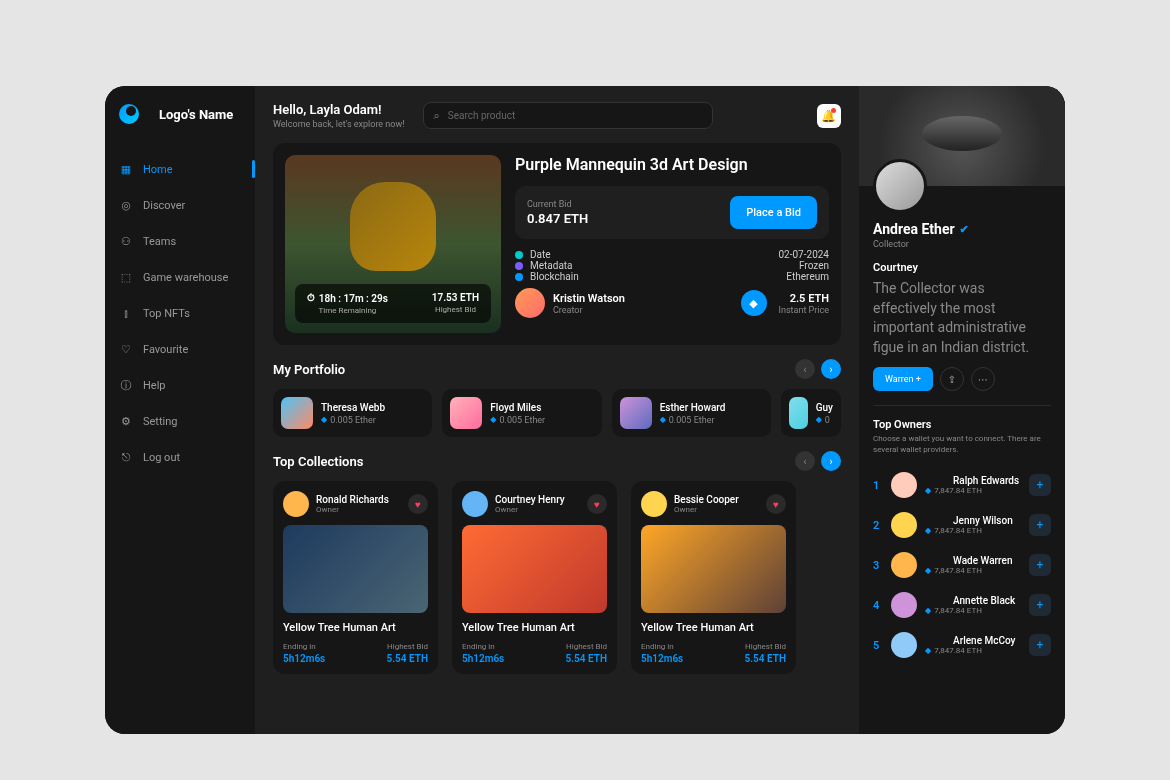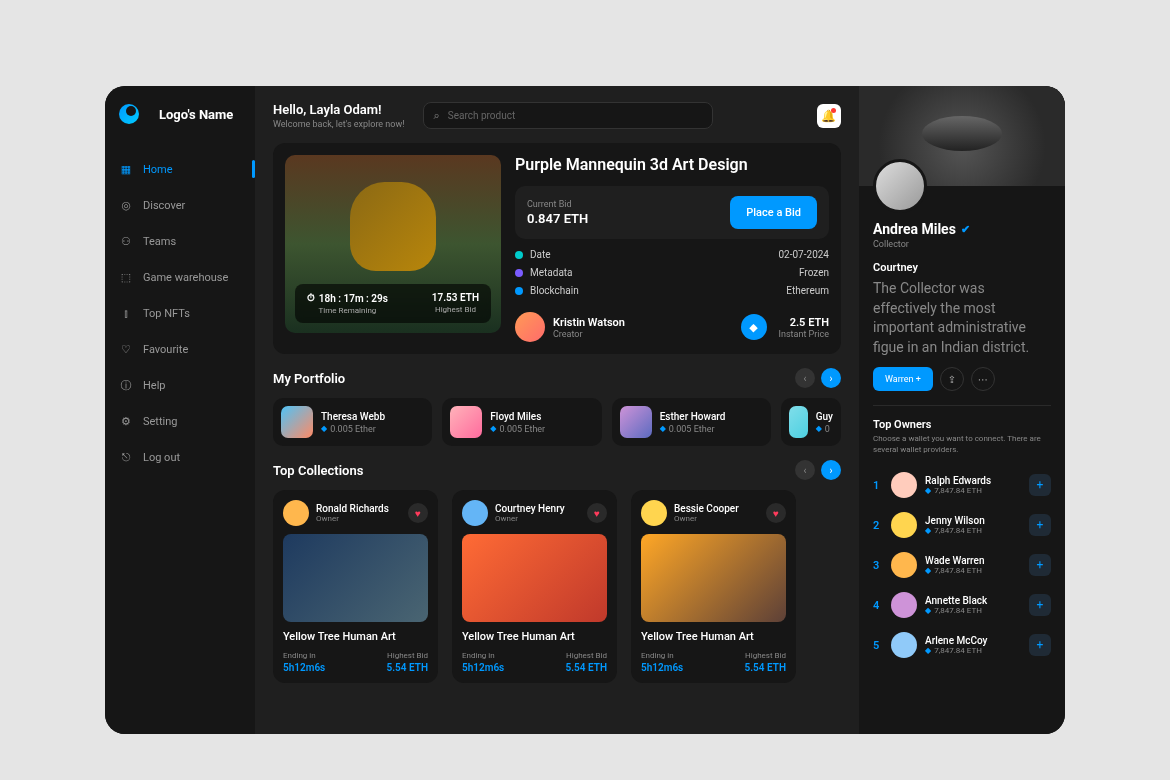--- a/index.html
+++ b/index.html
@@ -32,21 +32,21 @@
 .featured-timer { position: absolute; bottom: 10px; left: 10px; right: 10px; background: rgba(0,0,0,0.6); backdrop-filter: blur(4px); border-radius: 8px; padding: 8px 12px; display: flex; justify-content: space-between; }
 .timer-col { text-align: center; }
 .timer-val { color: #fff; font-size: 10px; font-weight: 600; display: flex; align-items: center; gap: 4px; }
 .timer-lbl { color: #aaa; font-size: 8px; margin-top: 2px; }
 .featured-info { flex: 1; }
 .featured-title { color: #fff; font-size: 16px; font-weight: 600; margin-bottom: 12px; }
 .bid-row { background: #1f1f1f; border-radius: 10px; padding: 10px 12px; display: flex; justify-content: space-between; align-items: center; margin-bottom: 10px; }
 .bid-lbl { color: #888; font-size: 9px; }
 .bid-val { color: #fff; font-size: 13px; font-weight: 600; margin-top: 2px; }
 .bid-btn { background: #0099ff; color: #fff; border: none; border-radius: 8px; padding: 10px 16px; font-size: 11px; font-weight: 500; cursor: pointer; }
-.meta-list { display: flex; flex-direction: column; gap: 7px; margin-bottom: 16px; }
+.meta-list { display: flex; flex-direction: column; margin-bottom: 6px; }
 .meta-row { display: flex; justify-content: space-between; align-items: center; }
 .meta-left { display: flex; align-items: center; gap: 7px; }
 .meta-dot { width: 8px; height: 8px; border-radius: 50%; }
 .meta-key { color: #ccc; font-size: 10px; }
 .meta-val { color: #ccc; font-size: 10px; }
 .creator-row { display: flex; justify-content: space-between; align-items: center; }
 .creator { display: flex; align-items: center; gap: 8px; }
 .avatar { width: 30px; height: 30px; border-radius: 50%; background: linear-gradient(135deg, #ff9a56, #ff6b6b); }
 .creator-name { color: #fff; font-size: 11px; font-weight: 600; }
 .creator-role { color: #888; font-size: 9px; }
@@ -88,21 +88,21 @@
 .bio-text { color: #888; font-size: 14px; line-height: 1.4; margin-top: 5px; }
 .profile-actions { display: flex; gap: 7px; margin-top: 10px; padding-bottom: 14px; border-bottom: 1px solid #2a2a2a; }
 .follow-btn { background: #0099ff; color: #fff; border: none; border-radius: 6px; padding: 6px 12px; font-size: 9px; cursor: pointer; }
 .icon-btn { width: 24px; height: 24px; border-radius: 50%; border: 1px solid #333; background: none; color: #aaa; display: flex; align-items: center; justify-content: center; cursor: pointer; font-size: 10px; }
 .owners-title { color: #fff; font-size: 11px; font-weight: 600; margin-top: 12px; }
 .owners-sub { color: #888; font-size: 8px; line-height: 1.3; margin-top: 3px; margin-bottom: 10px; }
 .owner-row { display: flex; align-items: center; gap: 8px; padding: 7px 0; }
 .owner-rank { color: #0099ff; font-size: 11px; font-weight: 600; width: 10px; }
 .owner-avatar { width: 26px; height: 26px; border-radius: 50%; }
 .owner-info { flex: 1; }
-.owner-name { color: #fff; font-size: 10px; font-weight: 500; }
+.owner-name { color: #fff; font-size: 10px; font-weight: 500; margin-left: 28px; }
 .owner-eth { color: #888; font-size: 8px; display: flex; align-items: center; gap: 3px; }
 .add-btn { width: 22px; height: 22px; border-radius: 6px; background: #1f2a35; color: #0099ff; border: none; display: flex; align-items: center; justify-content: center; cursor: pointer; font-size: 12px; }
 </style>
 </head>
 <body>
 
 <div class="app">
 <div class="window">
 
   <aside class="sidebar">
@@ -360,21 +360,21 @@
       </div>
     </div>
   </main>
 
   <aside class="right-panel">
     <div class="banner">
           <div class="banner-sphere"></div>
         </div>
     <div class="profile-avatar"></div>
     <div class="profile-name">
-          <span>Andrea Miles</span>
+          <span>Andrea Ether</span>
           <span class="verify">✔</span>
         </div>
     <div class="profile-role">Collector</div>
     <div class="bio-title">Courtney</div>
     <div class="bio-text">The Collector was effectively the most important administrative figue in an Indian district.</div>
     <div class="profile-actions">
       <button class="follow-btn">Warren +</button>
       <button class="icon-btn">
             <span>⇪</span>
           </button>

